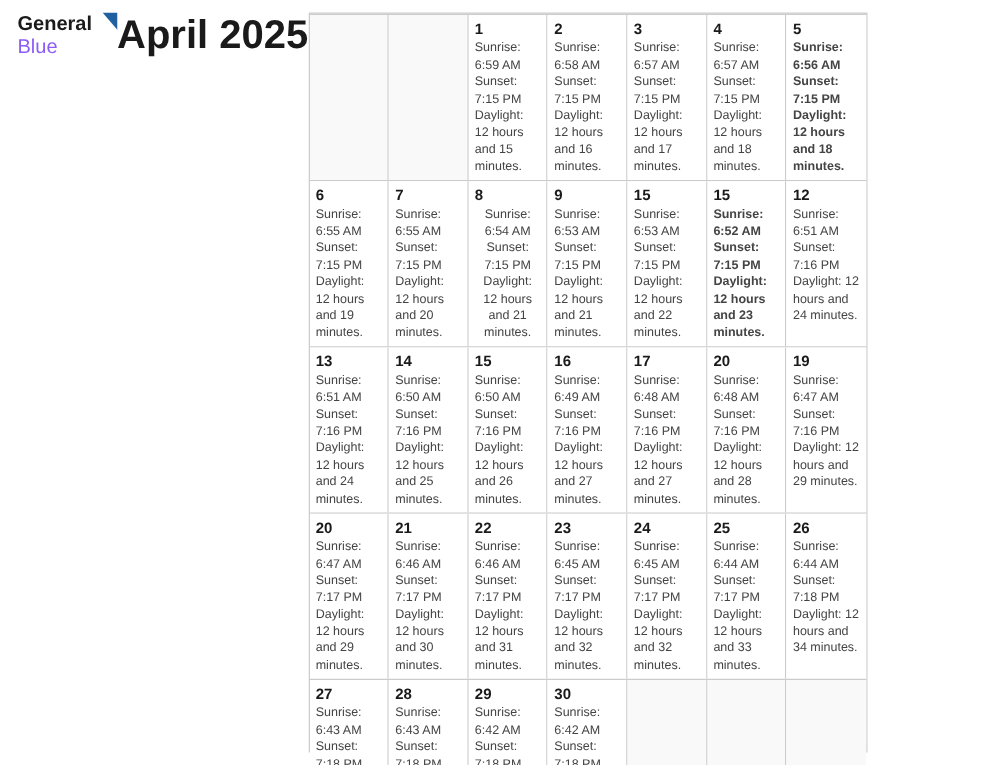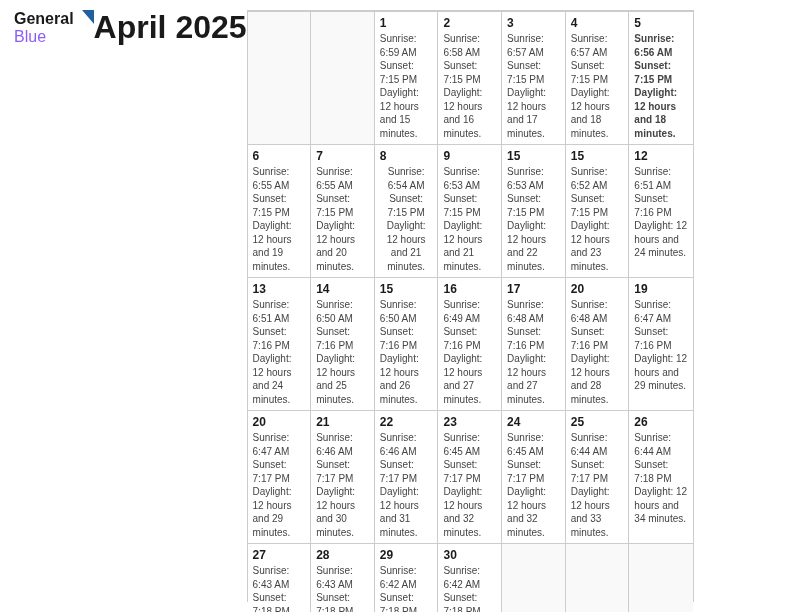--- a/index.html
+++ b/index.html
@@ -181,21 +181,21 @@
 Daylight: 12 hours and 21 minutes.</div>
           </div>
           <div class="cal-cell">
             <div class="day-num">15</div>
             <div class="day-info" style="white-space: pre-line;">Sunrise: 6:53 AM
 Sunset: 7:15 PM
 Daylight: 12 hours and 22 minutes.</div>
           </div>
           <div class="cal-cell">
             <div class="day-num">15</div>
-            <div class="day-info" style="white-space: pre-line;">Sunrise: 6:52 AM
+            <div class="day-info" style="white-space: pre-line; font-weight: bold;">Sunrise: 6:52 AM
 Sunset: 7:15 PM
 Daylight: 12 hours and 23 minutes.</div>
           </div>
           <div class="cal-cell">
             <div class="day-num">12</div>
             <div class="day-info" style="white-space: pre-line;">Sunrise: 6:51 AM
 Sunset: 7:16 PM
 Daylight: 12 hours and 24 minutes.</div>
           </div>
         </div>

